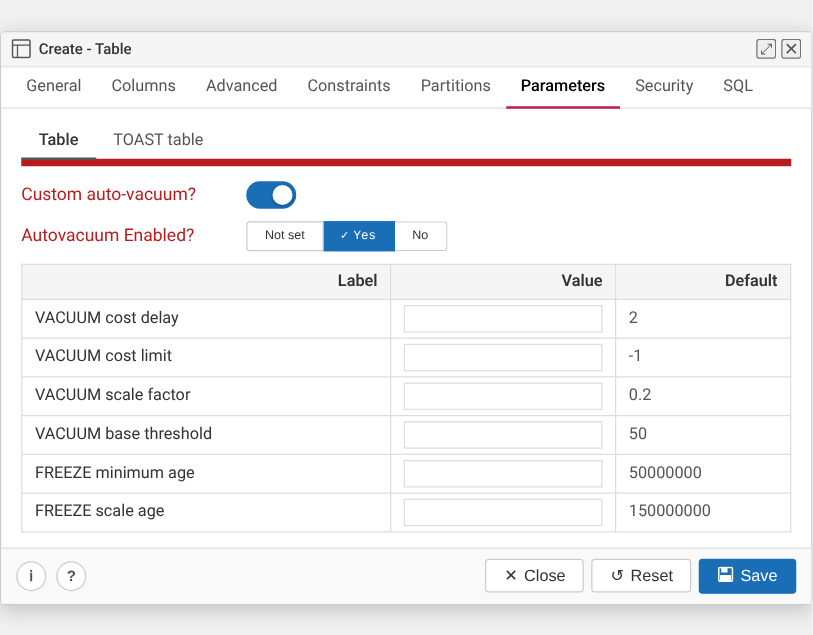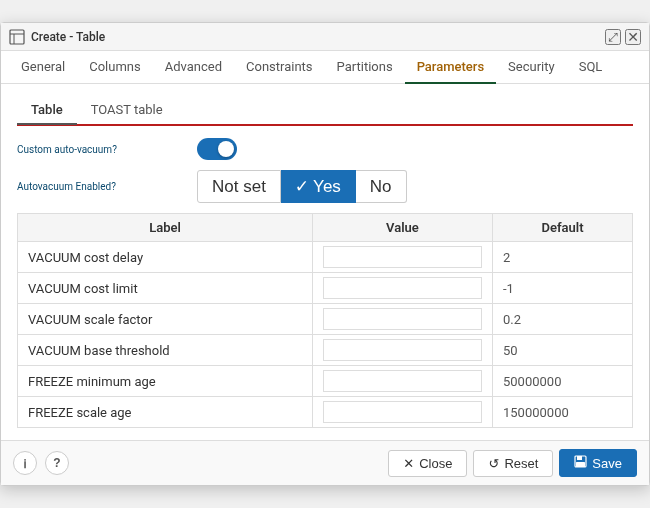--- a/index.html
+++ b/index.html
@@ -60,32 +60,32 @@
     }
     .nav-tab {
       padding: 8px 12px;
       cursor: pointer;
       color: #555;
       font-size: 13px;
       border-bottom: 2px solid transparent;
       margin-bottom: -1px;
     }
     .nav-tab.active {
-      color: #a16207;
-      border-bottom: 2px solid #14532d;
+      color: #000000;
+      border-bottom: 2px solid #be185d;
       font-weight: 500;
     }
     .content {
       flex: 1;
       padding: 12px 16px;
       overflow-y: auto;
     }
     .sub-tabs {
       display: flex;
-      border-bottom: 2px solid #b91c1c;
+      border-bottom: 6px solid #b91c1c;
       margin-bottom: 12px;
     }
     .sub-tab {
       padding: 6px 14px;
       cursor: pointer;
       color: #555;
       font-size: 13px;
       border-bottom: 2px solid transparent;
       margin-bottom: -1px;
     }
@@ -94,22 +94,22 @@
       border-bottom: 2px solid #555;
       font-weight: 500;
     }
     .form-row {
       display: flex;
       align-items: center;
       margin-bottom: 10px;
     }
     .form-label {
       width: 180px;
-      color: #0c4a6e;
-      font-size: 10px;
+      color: #b91c1c;
+      font-size: 14px;
     }
     
     .toggle-switch {
       position: relative;
       width: 40px;
       height: 22px;
       cursor: pointer;
     }
     .toggle-track {
       width: 40px;
@@ -131,40 +131,40 @@
     }
     
     .btn-group {
       display: flex;
     }
     .btn-group-btn {
       padding: 5px 14px;
       border: 1px solid #ccc;
       background: #fff;
       cursor: pointer;
-      font-size: 17px;
+      font-size: 10px;
       color: #333;
     }
     .btn-group-btn:first-child { border-radius: 3px 0 0 3px; }
     .btn-group-btn:last-child { border-radius: 0 3px 3px 0; border-left: none; }
-    .btn-group-btn:nth-child(2) { border-left: none; }
+    .btn-group-btn:nth-child(2) { border-left: none; font-family: Liberation Mono, monospace; }
     .btn-group-btn.active {
       background: #1a6eb5;
       color: #fff;
       border-color: #1a6eb5;
     }
     
     .params-table {
       width: 100%;
       border-collapse: collapse;
       border: 1px solid #ddd;
     }
     .params-table th {
       background: #f5f5f5;
-      text-align: center;
+      text-align: right;
       padding: 6px 10px;
       font-weight: 600;
       color: #333;
       border: 1px solid #ddd;
       font-size: 13px;
     }
     .params-table td {
       padding: 4px 10px;
       border: 1px solid #ddd;
       color: #333;

